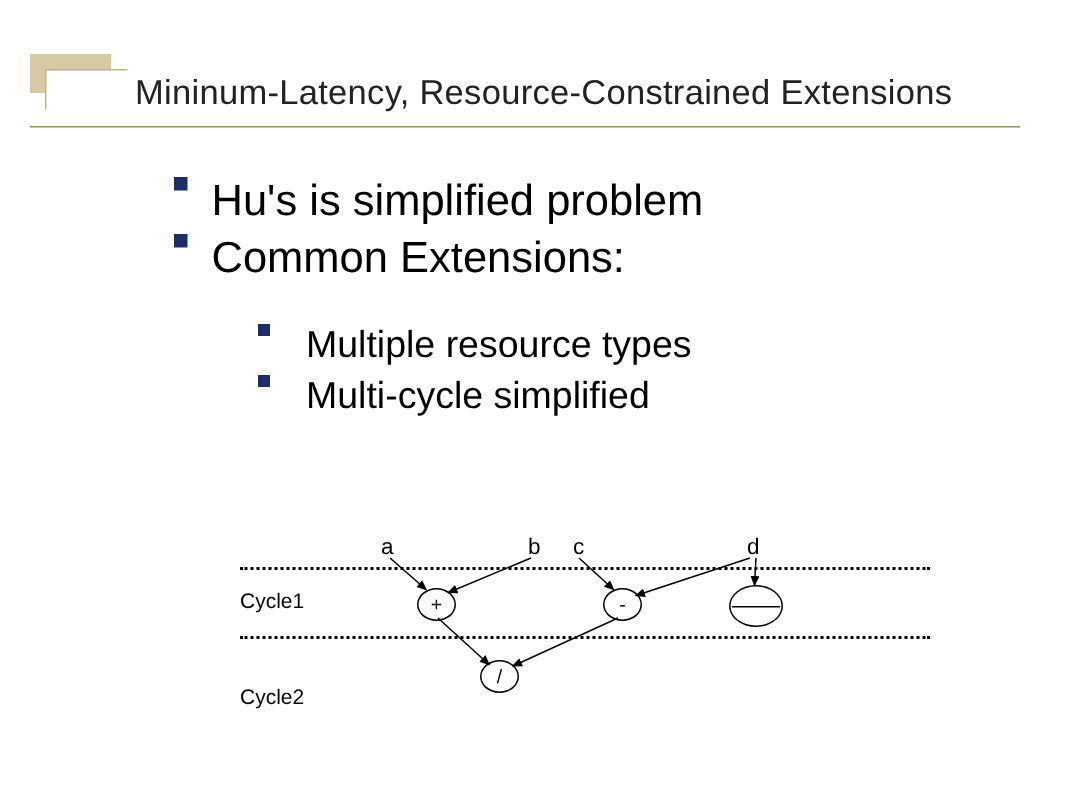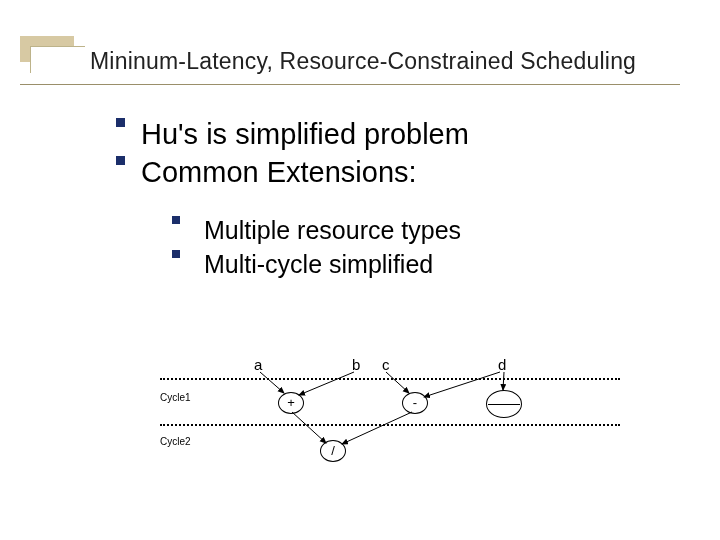--- a/index.html
+++ b/index.html
@@ -93,21 +93,21 @@
   }
   .dash-line {
     position: absolute;
     left: 0;
     width: 460px;
     height: 0;
     border-top: 2px dotted #000;
   }
   .cycle-label {
     position: absolute;
-    font-size: 10px;
+    font-size: 14px;
   }
   .var-label {
     position: absolute;
     font-size: 15px;
   }
   .node {
     position: absolute;
     width: 24px;
     height: 20px;
     border: 1px solid #000;
@@ -140,21 +140,21 @@
 </head>
 <body>
 
 <div class="slide">
 
   <div class="accent-bar">
     <div class="outer"></div>
     <div class="inner"></div>
   </div>
 
-  <div class="title">Mininum-Latency, Resource-Constrained Scheduling</div>
+  <div class="title">Mininum-Latency, Resource-Constrained Extensions</div>
   <div class="title-underline"></div>
 
   <div class="bul-row lvl1" style="top:118px;">
     <span class="bullet-sq"></span>
     <span class="txt">Hu's is simplified problem</span>
   </div>
   <div class="bul-row lvl1" style="top:156px;">
     <span class="bullet-sq"></span>
     <span class="txt">Common Extensions:</span>
   </div>
@@ -167,21 +167,21 @@
     <span class="bullet-sq"></span>
     <span class="txt">Multi-cycle simplified</span>
   </div>
 
   <div class="diagram">
 
     <div class="dash-line" style="top:28px;"></div>
     <div class="dash-line" style="top:74px;"></div>
 
     <div class="cycle-label" style="left:0px; top:42px;">Cycle1</div>
-    <div class="cycle-label" style="left:0px; top:86px;text-align:center;">Cycle2</div>
+    <div class="cycle-label" style="left:0px; top:106px;text-align:center;">Cycle2</div>
 
     <div class="var-label" style="left:94px;  top:6px;">a</div>
     <div class="var-label" style="left:192px; top:6px;">b</div>
     <div class="var-label" style="left:222px; top:6px;">c</div>
     <div class="var-label" style="left:338px; top:6px;">d</div>
 
     <div class="node" style="left:118px; top:42px;">+</div>
     <div class="node" style="left:242px; top:42px;">-</div>
     <div class="node mult" style="left:326px; top:40px;"></div>
     <div class="node" style="left:160px; top:90px;">/</div>

